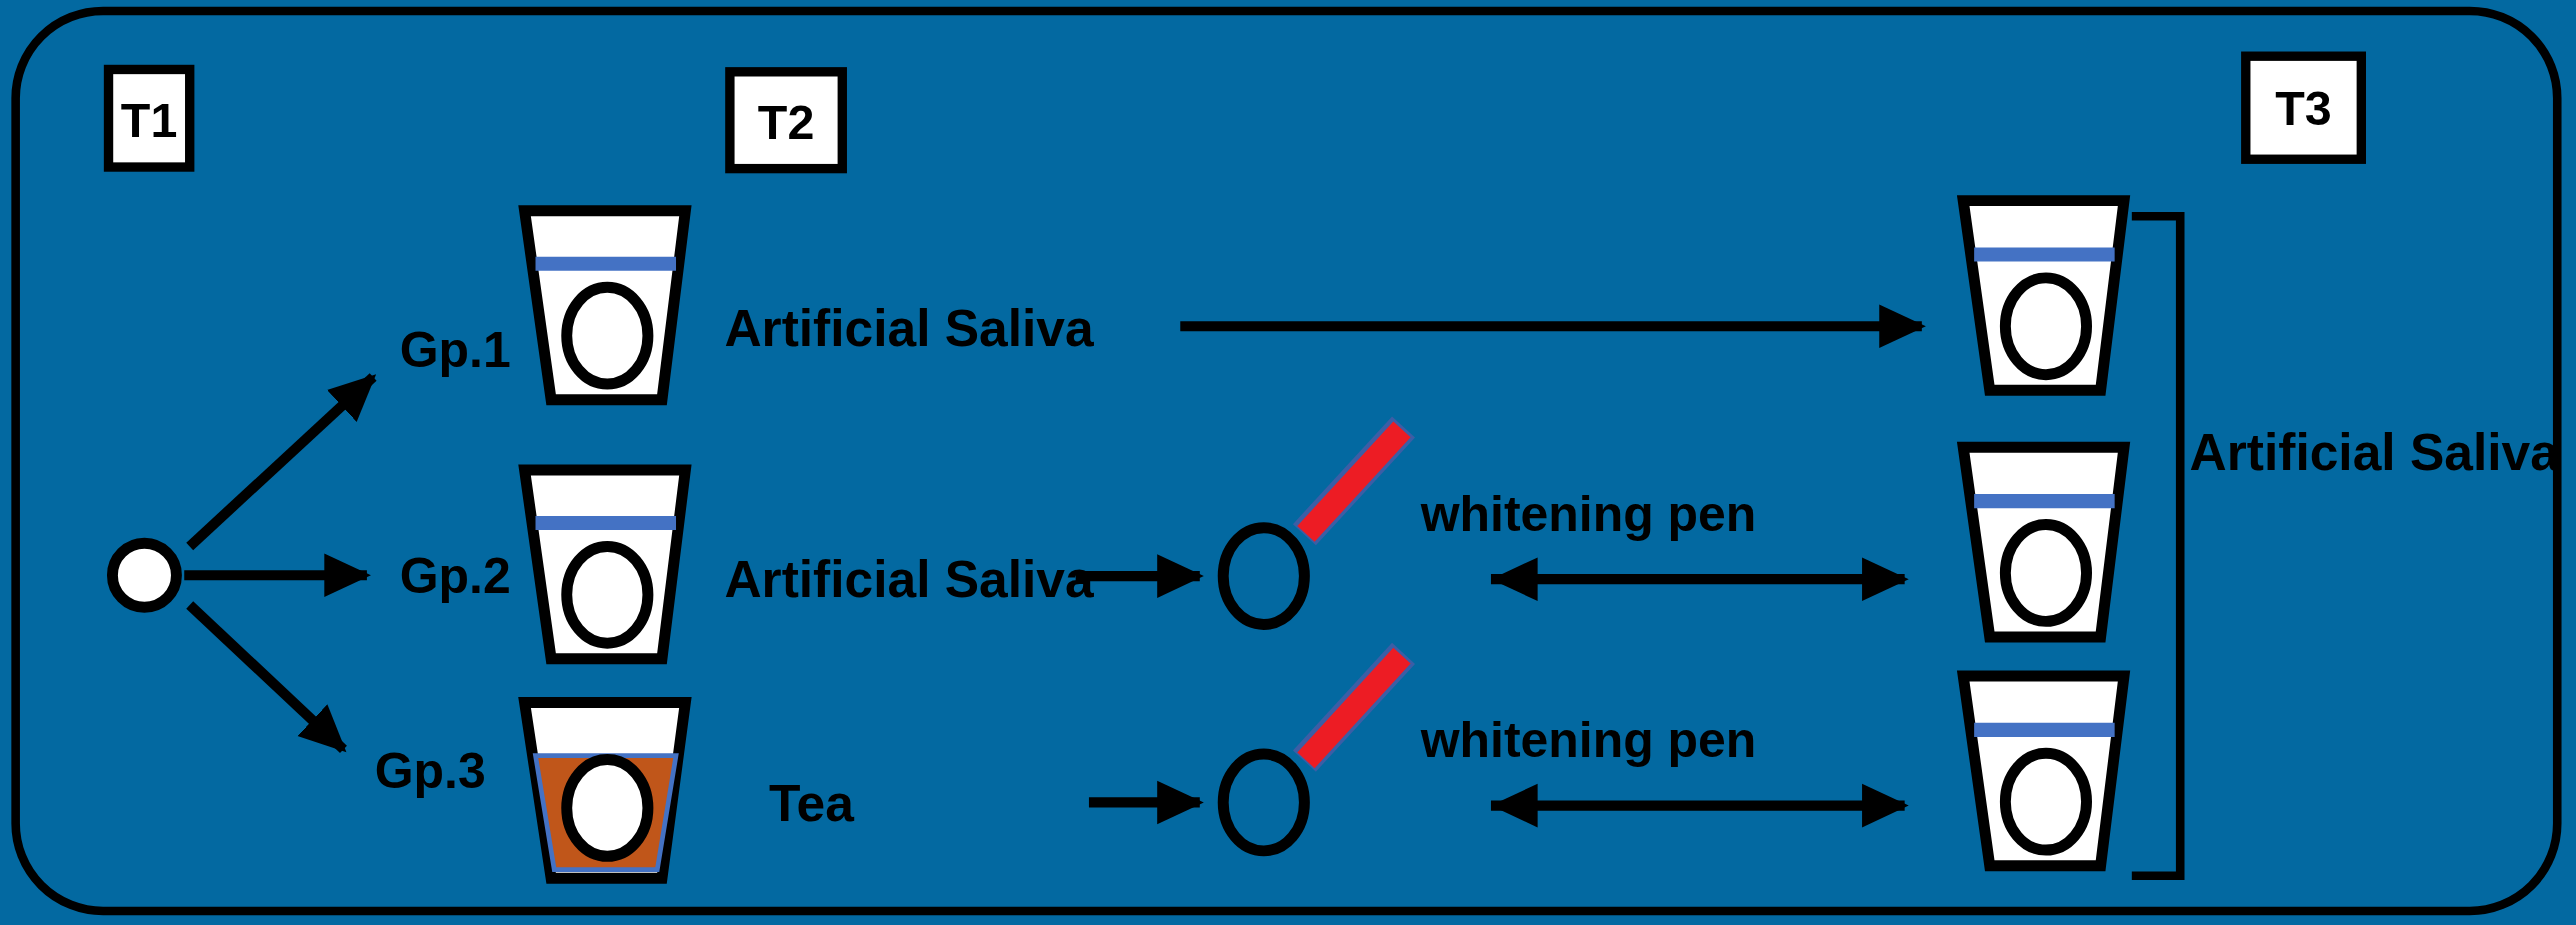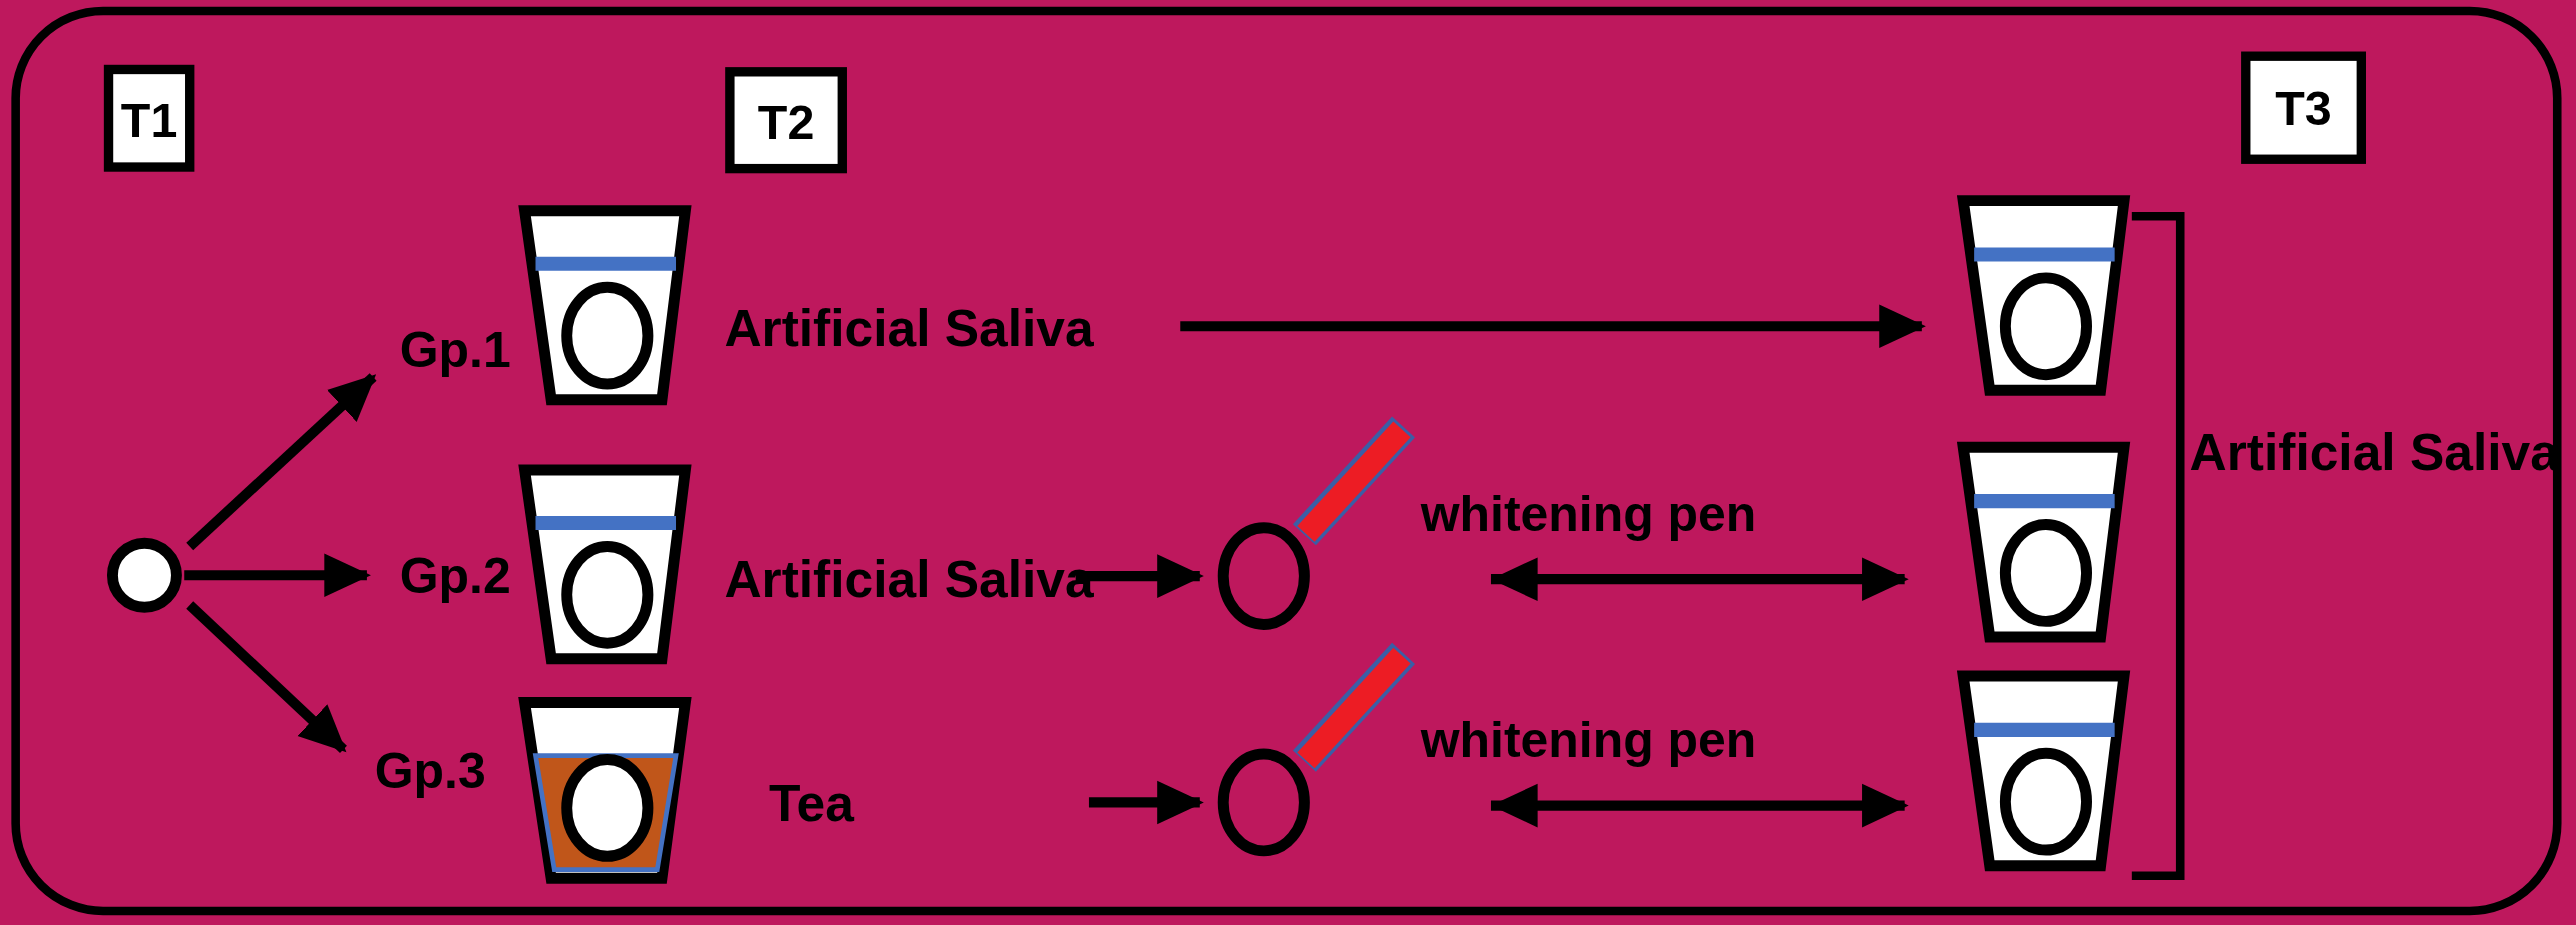--- a/index.html
+++ b/index.html
@@ -8,21 +8,21 @@
     padding: 0;
     background: #ffffff;
   }
   body {
     font-family: "Liberation Sans", sans-serif;
   }
   #stage {
     position: relative;
     width: 2576px;
     height: 925px;
-    background: #be185d;
+    background: #0369a1;
     overflow: hidden;
   }
   #stage svg {
     position: absolute;
     top: 0;
     left: 0;
     width: 2576px;
     height: 925px;
     display: block;
   }

